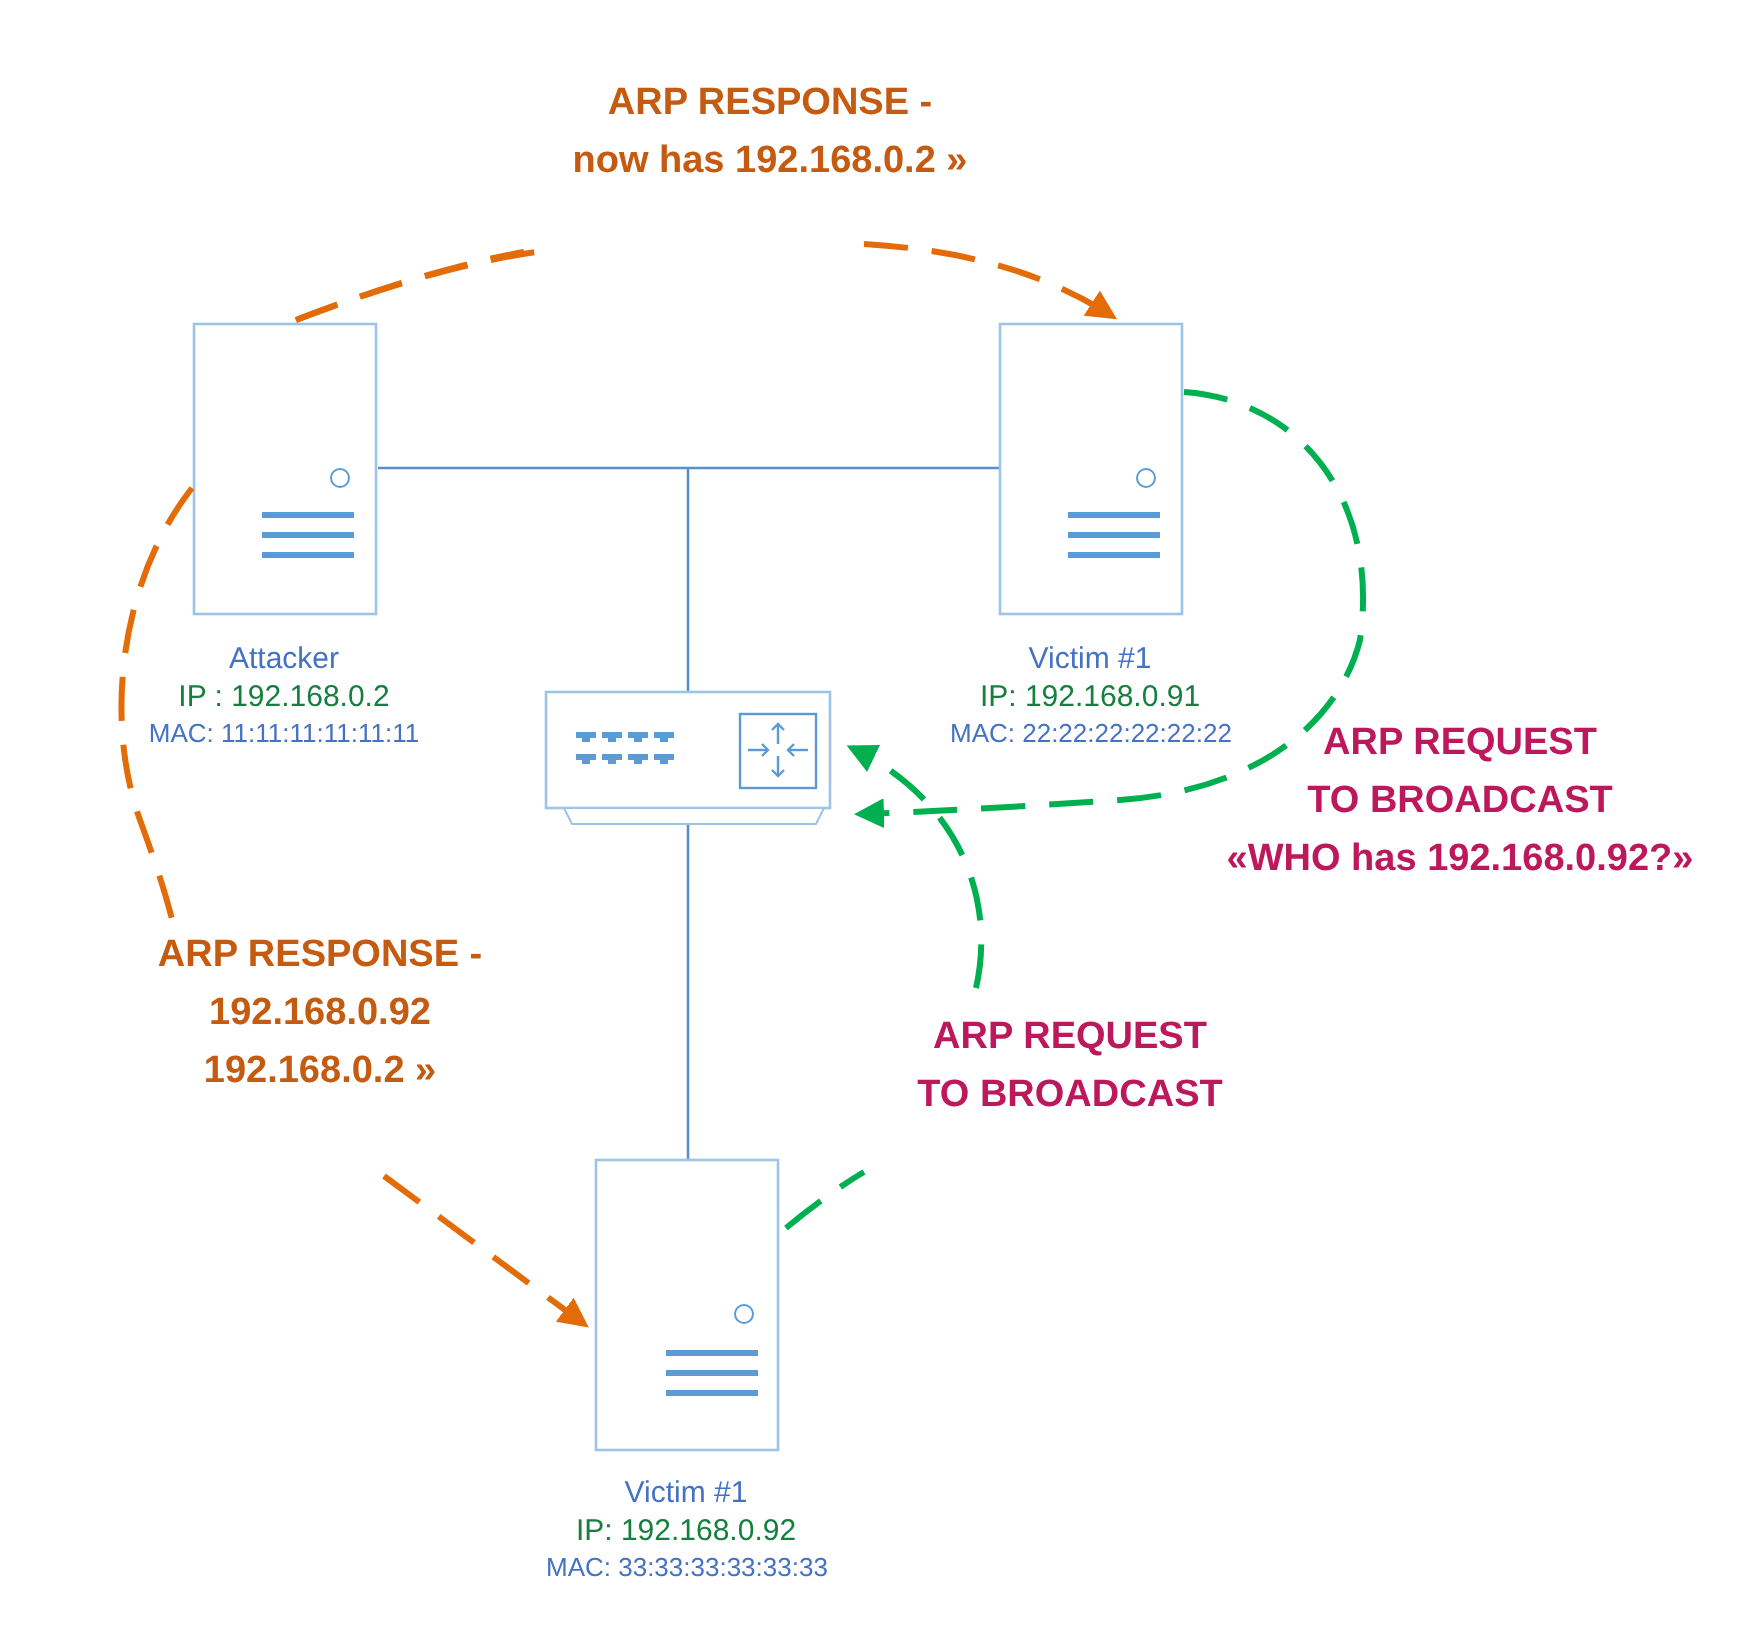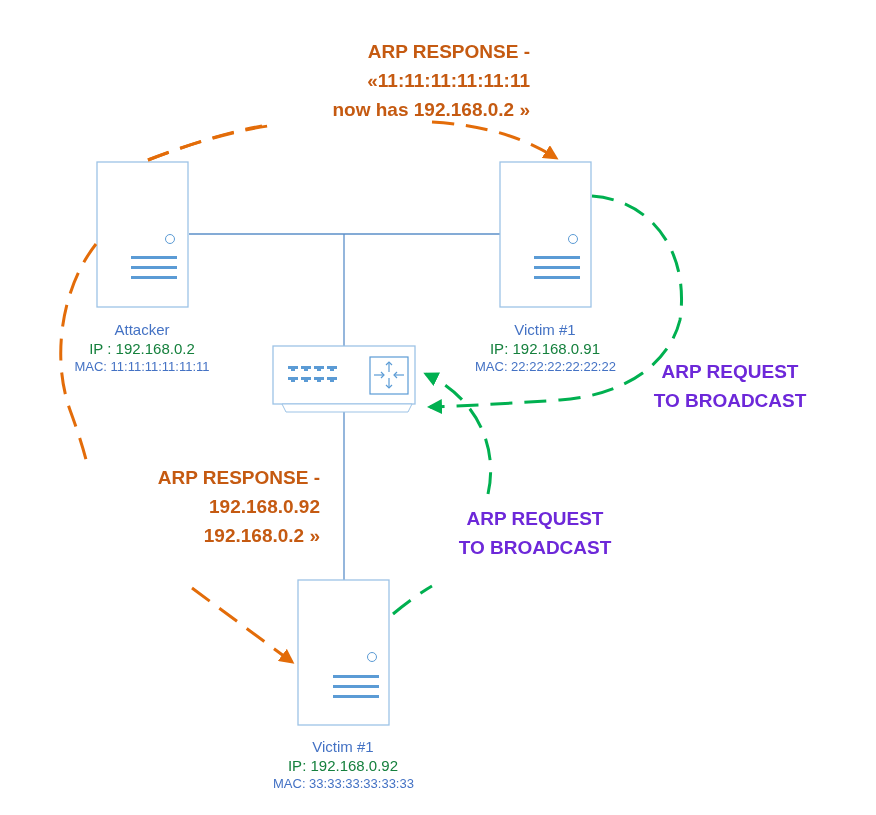--- a/index.html
+++ b/index.html
@@ -3,22 +3,22 @@
 <meta charset="utf-8">
 <style>
   html, body { margin: 0; padding: 0; background: #ffffff; }
   body { width: 876px; height: 815px; position: relative; overflow: hidden; font-family: "Liberation Sans", sans-serif; }
   #canvas { position: absolute; left: 0; top: 0; width: 876px; height: 815px; }
   .label { position: absolute; text-align: center; white-space: nowrap; font-family: "Liberation Sans", sans-serif; }
   .node-name { color: #4472c4; font-size: 15px; line-height: 19px; }
   .node-ip { color: #15803d; font-size: 15px; line-height: 19px; }
   .node-mac { color: #4472c4; font-size: 13px; line-height: 17px; }
   .msg { font-weight: bold; font-size: 19px; line-height: 29px; }
-  .msg.orange { color: #c55a11; text-align: right; }
-  .msg.green { color: #6d28d9; }
+  .msg.orange { color: #c55a11; }
+  .msg.green { color: #be185d; }
 </style>
 </head>
 <body>
 
 <svg id="canvas" viewBox="0 0 876 815" xmlns="http://www.w3.org/2000/svg">
   <defs>
     <marker id="arrow-orange" viewBox="0 0 10 10" refX="8" refY="5" markerWidth="5" markerHeight="5" orient="auto-start-reverse">
       <path d="M0,0 L10,5 L0,10 z" fill="#e36c09"></path>
     </marker>
     <marker id="arrow-green" viewBox="0 0 10 10" refX="8" refY="5" markerWidth="5" markerHeight="5" orient="auto-start-reverse">
@@ -113,31 +113,31 @@
 </div>
 
 <div class="label" style="left:273px; top:737px; width:140px;">
   <div class="node-name">Victim #1</div>
   <div class="node-ip">IP: 192.168.0.92</div>
   <div class="node-mac">MAC: 33:33:33:33:33:33</div>
 </div>
 
 <div class="label msg orange" style="left:240px; top:37px; width:290px;">
   <div>ARP RESPONSE -</div>
-  <div>«11:11:11:11:11:11</div>
   <div>now has 192.168.0.2 »</div>
 </div>
 
 <div class="label msg orange" style="left:0px; top:463px; width:320px;">
   <div>ARP RESPONSE -</div>
   <div>192.168.0.92</div>
   <div>192.168.0.2 »</div>
 </div>
 
 <div class="label msg green" style="left:590px; top:357px; width:280px;">
   <div>ARP REQUEST</div>
   <div>TO BROADCAST</div>
+  <div>«WHO has 192.168.0.92?»</div>
 </div>
 
 <div class="label msg green" style="left:390px; top:504px; width:290px;">
   <div>ARP REQUEST</div>
   <div>TO BROADCAST</div>
 </div>
 
 </body></html>

